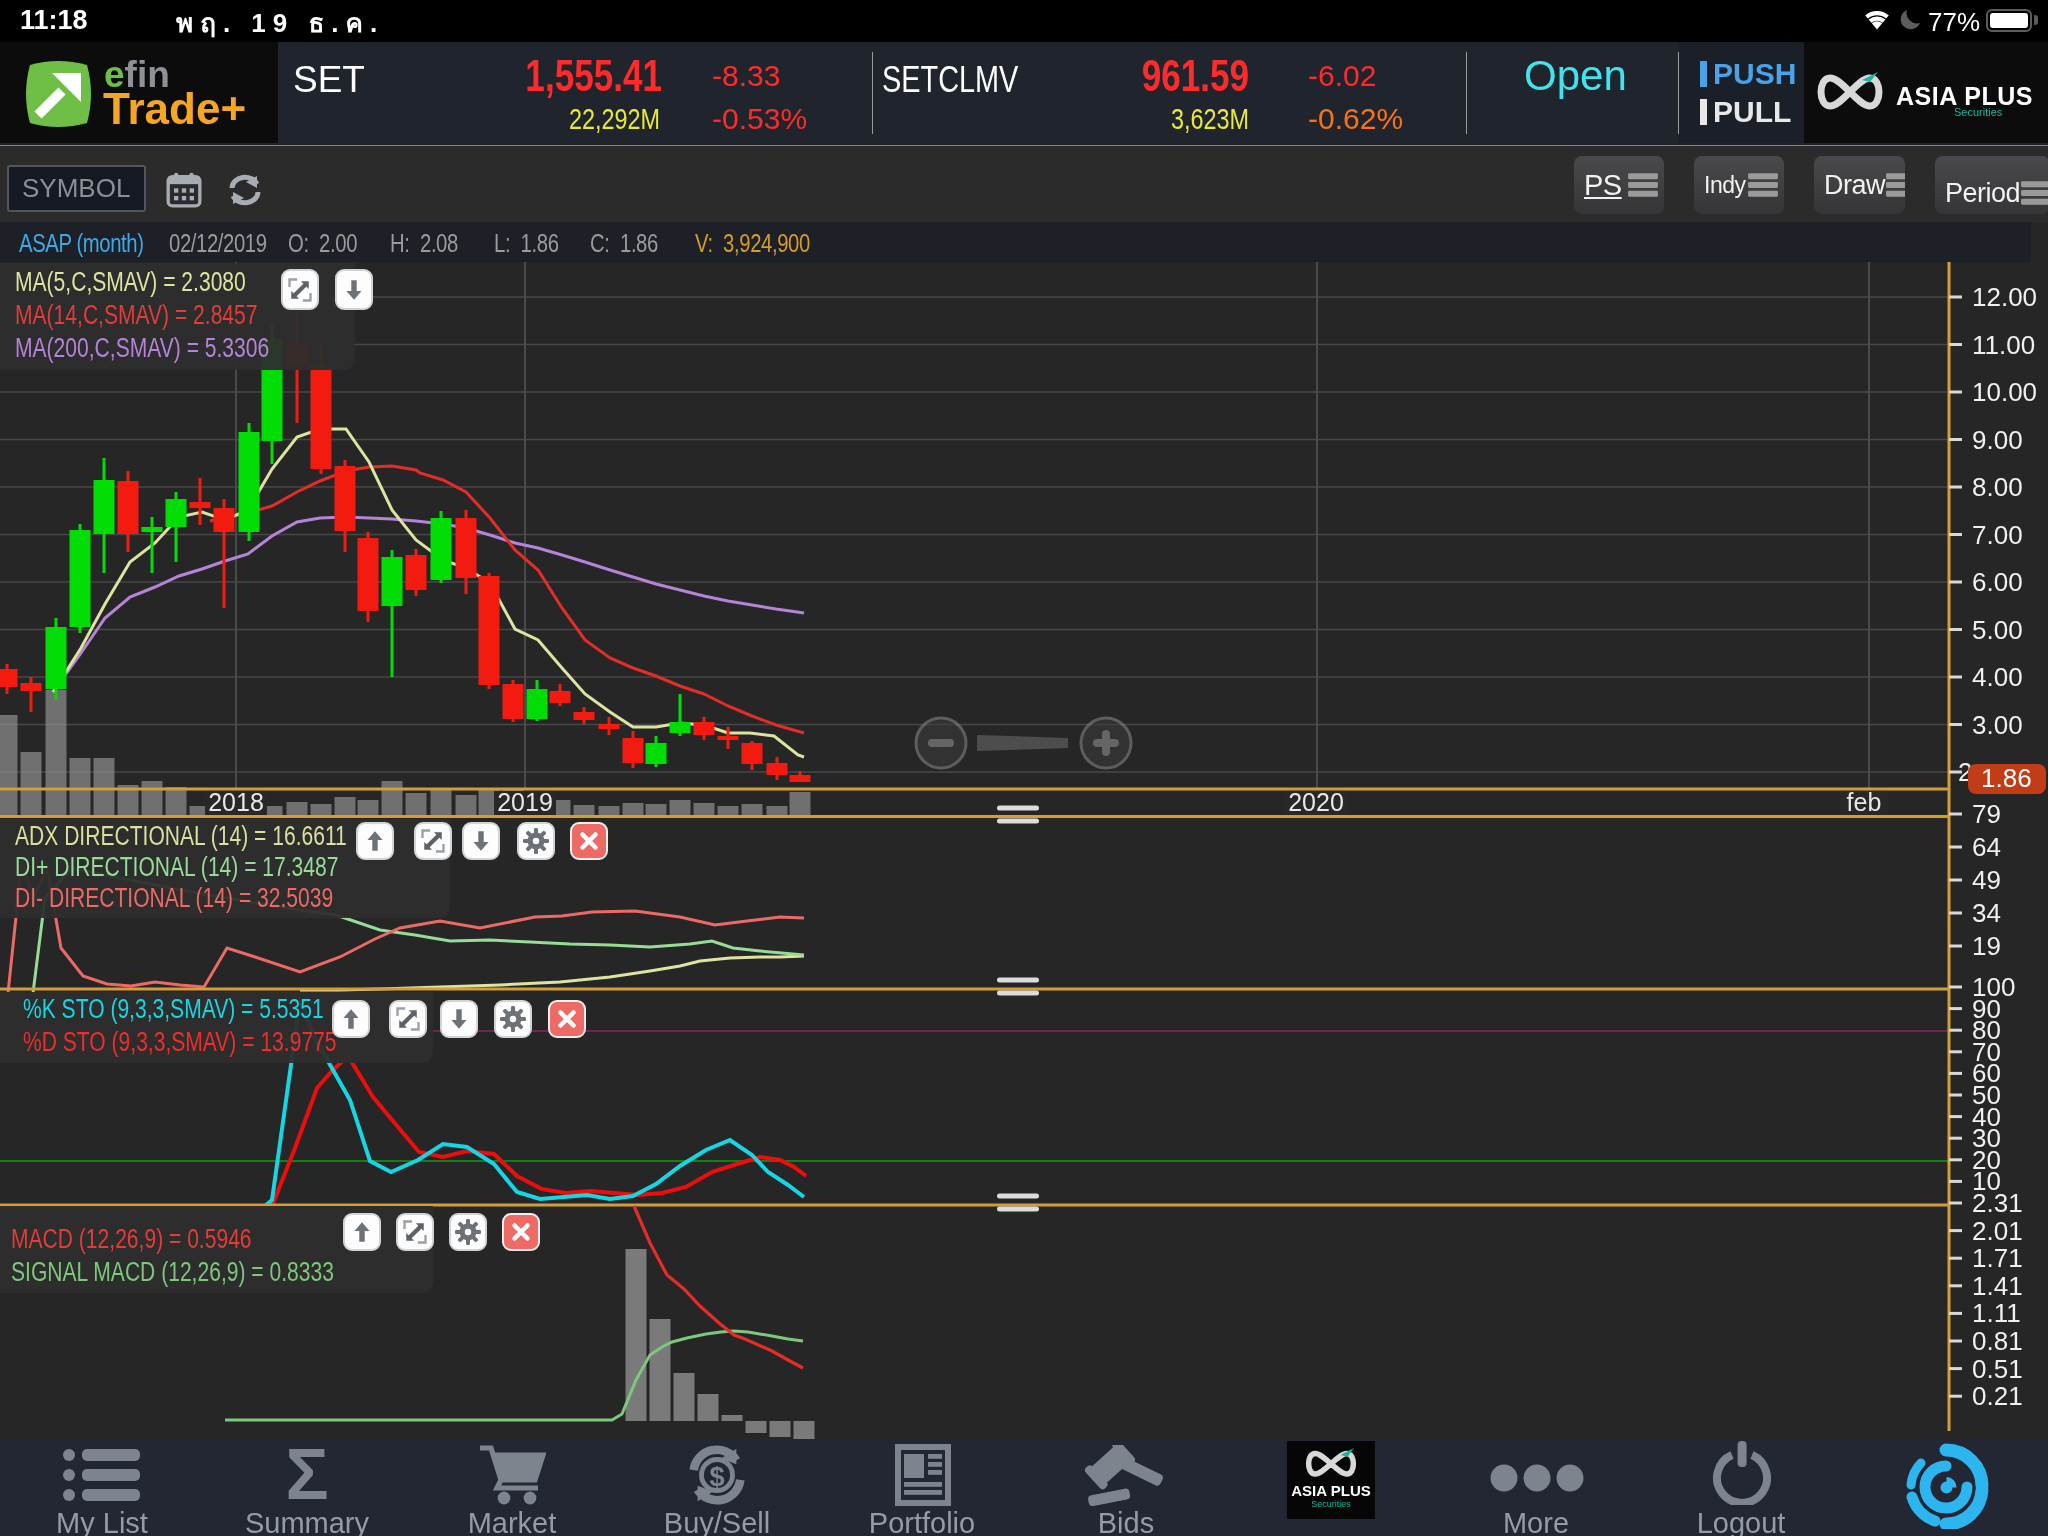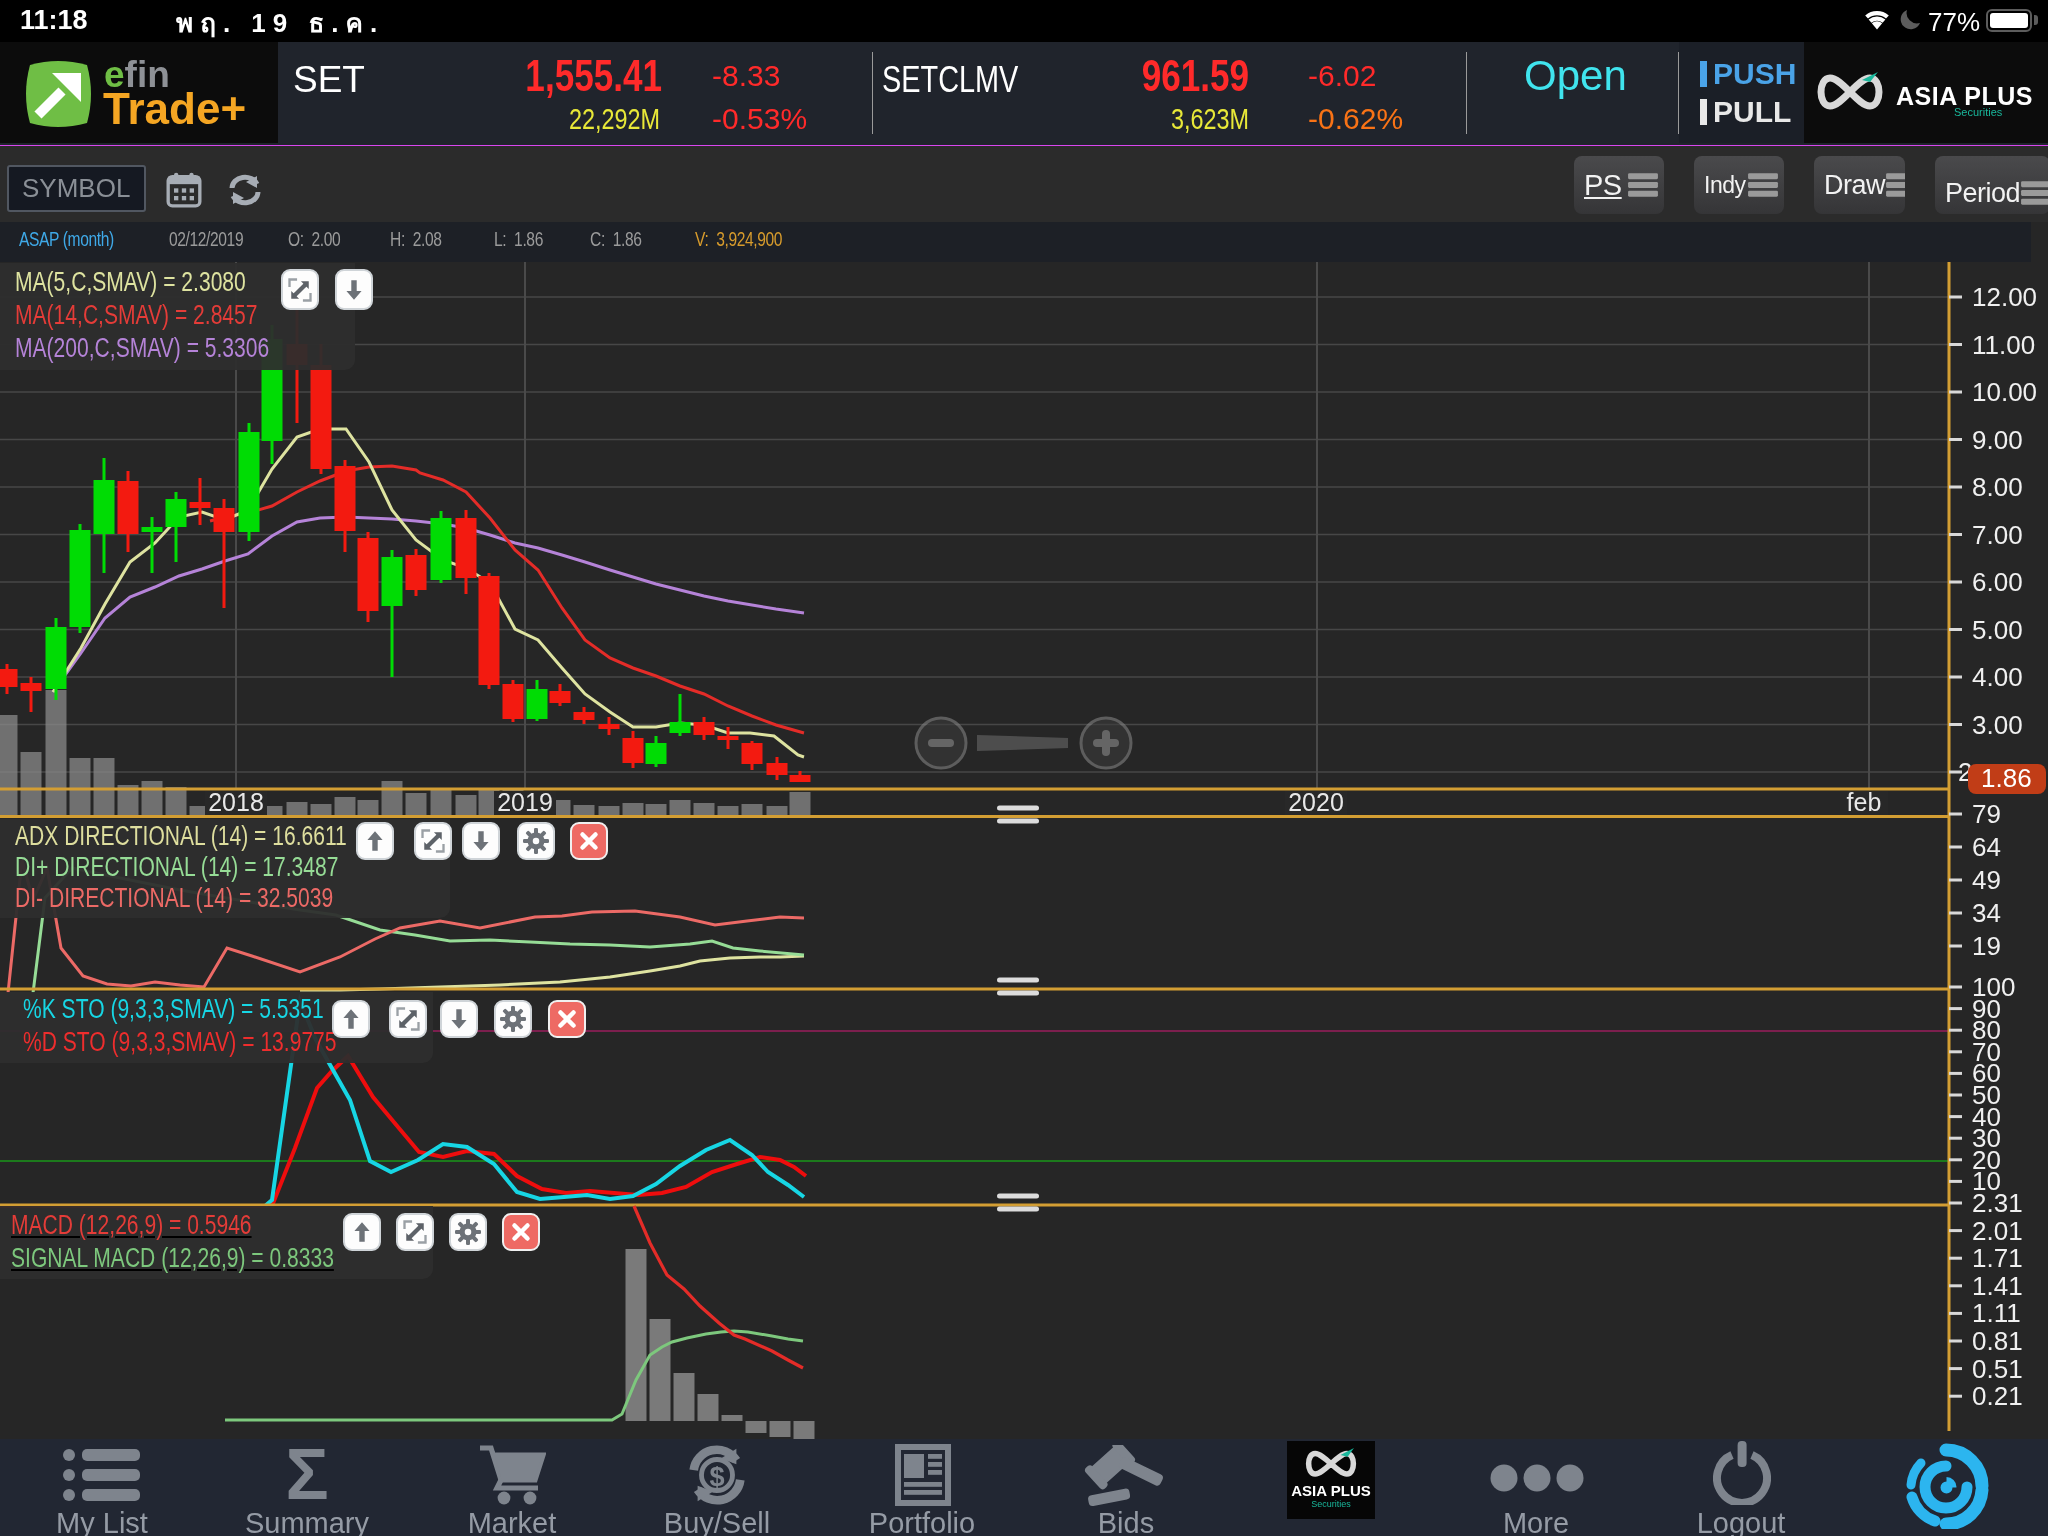--- a/index.html
+++ b/index.html
@@ -113,21 +113,21 @@
       <span style="color:#f2f2f2;font-size:27px;letter-spacing:-0.5px;">Period</span>
       <span style="flex:none;display:flex;">
         <svg width="32" height="28" viewBox="0 0 30 26">
           <rect x="1" y="2" width="28" height="5.5" rx="1.2" fill="#9a9a9a"></rect>
           <rect x="1" y="10.2" width="28" height="5.5" rx="1.2" fill="#9a9a9a"></rect>
           <rect x="1" y="18.4" width="28" height="5.5" rx="1.2" fill="#9a9a9a"></rect>
         </svg>
       </span>
     </div>
 </div>
-<div class="abs" style="left:0;top:222px;width:2031px;height:40px;background:#1d2026;font-size:20px;letter-spacing:-0.5px;">
+<div class="abs" style="left:0;top:222px;width:2031px;height:40px;background:#1d2026;font-size:26px;letter-spacing:-0.5px;">
 <span class="abs sqz" style="left:19px;top:6px;color:#3fa9e8;">ASAP (month)</span>
 <span class="abs sqz" style="left:169px;top:6px;color:#9b9b9b;">02/12/2019</span>
 <span class="abs sqz" style="left:288px;top:6px;color:#9b9b9b;">O:&nbsp; 2.00</span>
 <span class="abs sqz" style="left:390px;top:6px;color:#9b9b9b;">H:&nbsp; 2.08</span>
 <span class="abs sqz" style="left:494px;top:6px;color:#9b9b9b;">L:&nbsp; 1.86</span>
 <span class="abs sqz" style="left:590px;top:6px;color:#9b9b9b;">C:&nbsp; 1.86</span>
 <span class="abs sqz" style="left:695px;top:6px;color:#d79b2c;">V:&nbsp; 3,924,900</span>
 </div>
 <svg width="2048" height="1536" viewBox="0 0 2048 1536" style="position:absolute;left:0;top:0;">
 <rect x="0" y="262" width="2048" height="1177" fill="#262626"></rect>
@@ -461,21 +461,21 @@
         <circle cx="12" cy="12" r="6.8"></circle>
       </g>
       <circle cx="12" cy="12" r="2.6" fill="#fdfdfd"></circle>
     </svg>
   </div>
 <div style="position:absolute;left:548px;top:1000px;width:38px;height:38px;background:#ee6a64;border-radius:9px;border:2px solid #f0f0f0;display:flex;align-items:center;justify-content:center;">
     <svg width="24" height="24" viewBox="0 0 24 24">
       <path d="M5.5 5.5 L18.5 18.5 M18.5 5.5 L5.5 18.5" stroke="#fff" stroke-width="4.5" stroke-linecap="round"></path>
     </svg>
   </div>
-<div class="abs" style="left:0;top:1206px;background:rgba(45,45,45,0.95);border-radius:0 0 10px 0;font-size:27px;line-height:33px;padding:3px 8px 4px 11px;text-decoration:underline;">
+<div class="abs" style="left:0;top:1206px;background:rgba(45,45,45,0.95);border-radius:0 0 10px 0;font-size:27px;line-height:33px;padding:17px 8px 4px 11px;">
 <div class="sqz" style="color:#e43c38;">MACD (12,26,9) = 0.5946</div>
 <div class="sqz" style="color:#7dc87d;">SIGNAL MACD (12,26,9) = 0.8333</div>
 </div>
 <div style="position:absolute;left:343px;top:1213px;width:38px;height:38px;background:#fdfdfd;border-radius:9px;border:2px solid #cfd4d8;display:flex;align-items:center;justify-content:center;">
     <svg width="26" height="26" viewBox="0 0 24 24">
       <path d="M12 3 L19 11 L14.5 11 L14.5 21 L9.5 21 L9.5 11 L5 11 Z" fill="#6d7278"></path>
     </svg>
   </div>
 <div style="position:absolute;left:396px;top:1213px;width:38px;height:38px;background:#fdfdfd;border-radius:9px;border:2px solid #cfd4d8;display:flex;align-items:center;justify-content:center;">
     <svg width="28" height="28" viewBox="0 0 24 24" fill="none">

